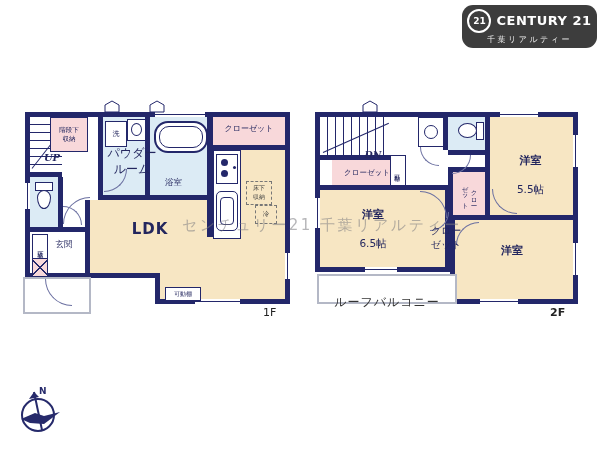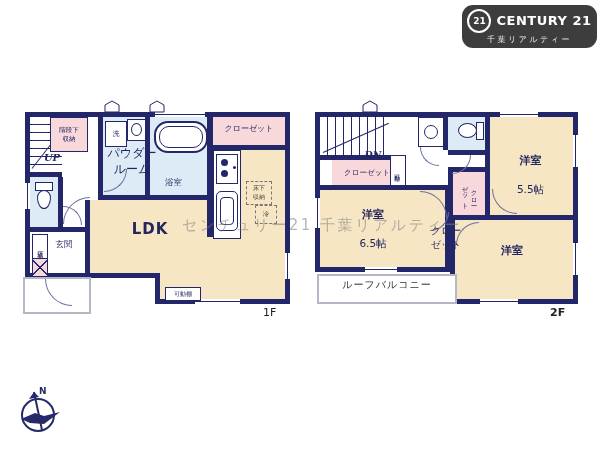--- a/index.html
+++ b/index.html
@@ -90,21 +90,21 @@
   .closetHall{left:332px;top:160px;width:70px;height:25px;font-size:7.5px}
   .shelf2{left:390px;top:155px;width:14px;height:30px;font-size:5.5px}
   .handwash{left:418px;top:117px;width:24px;height:28px}
   .handwash::after{content:"";position:absolute;left:5px;top:7px;width:12px;height:12px;border:1px solid #23276a;border-radius:50%}
   .toilet2{left:448px;top:117px;width:38px;height:33px}
   .tank2{left:476px;top:122px;width:6px;height:16px}
   .bowl2{left:458px;top:123px;width:17px;height:13px;border:1px solid #23276a;background:#fff;border-radius:50%}
   .closetR{left:453px;top:172px;width:32px;height:43px;font-size:6.5px}
   .balcony{left:317px;top:274px;width:136px;height:26px;border:2px solid #b4b8c6;background:#fff;
            display:flex;justify-content:center;align-items:flex-start}
-  .balcony span{font-size:10px;color:#333;margin-top:2px;letter-spacing:1px}
+  .balcony span{font-size:12px;color:#333;margin-top:18px;letter-spacing:1px}
   .va{left:443px;top:117px;width:5px;height:33px}.vb{left:485px;top:117px;width:5px;height:98px}
   .vc{left:448px;top:150px;width:42px;height:5px}.vd{left:320px;top:155px;width:70px;height:5px}
   .ve{left:320px;top:185px;width:130px;height:5px}.vf{left:445px;top:190px;width:5px;height:77px}
   .vg{left:448px;top:167px;width:37px;height:5px}.vh{left:448px;top:172px;width:5px;height:43px}
   .vi{left:445px;top:215px;width:128px;height:5px}.vj{left:450px;top:220px;width:5px;height:47px}
   .wm1{left:573px;top:135px;height:32px}.wm2{left:573px;top:243px;height:32px}
   .wm3{left:500px;top:112px;width:38px}.wm4{left:315px;top:198px;height:30px}
   .wm5{left:480px;top:299px;width:38px}.wm6{left:365px;top:267px;width:32px}
   .arcT2{left:452px;top:155px;width:18px;height:18px}
   .arc55{left:492px;top:189px;width:24px;height:24px}

